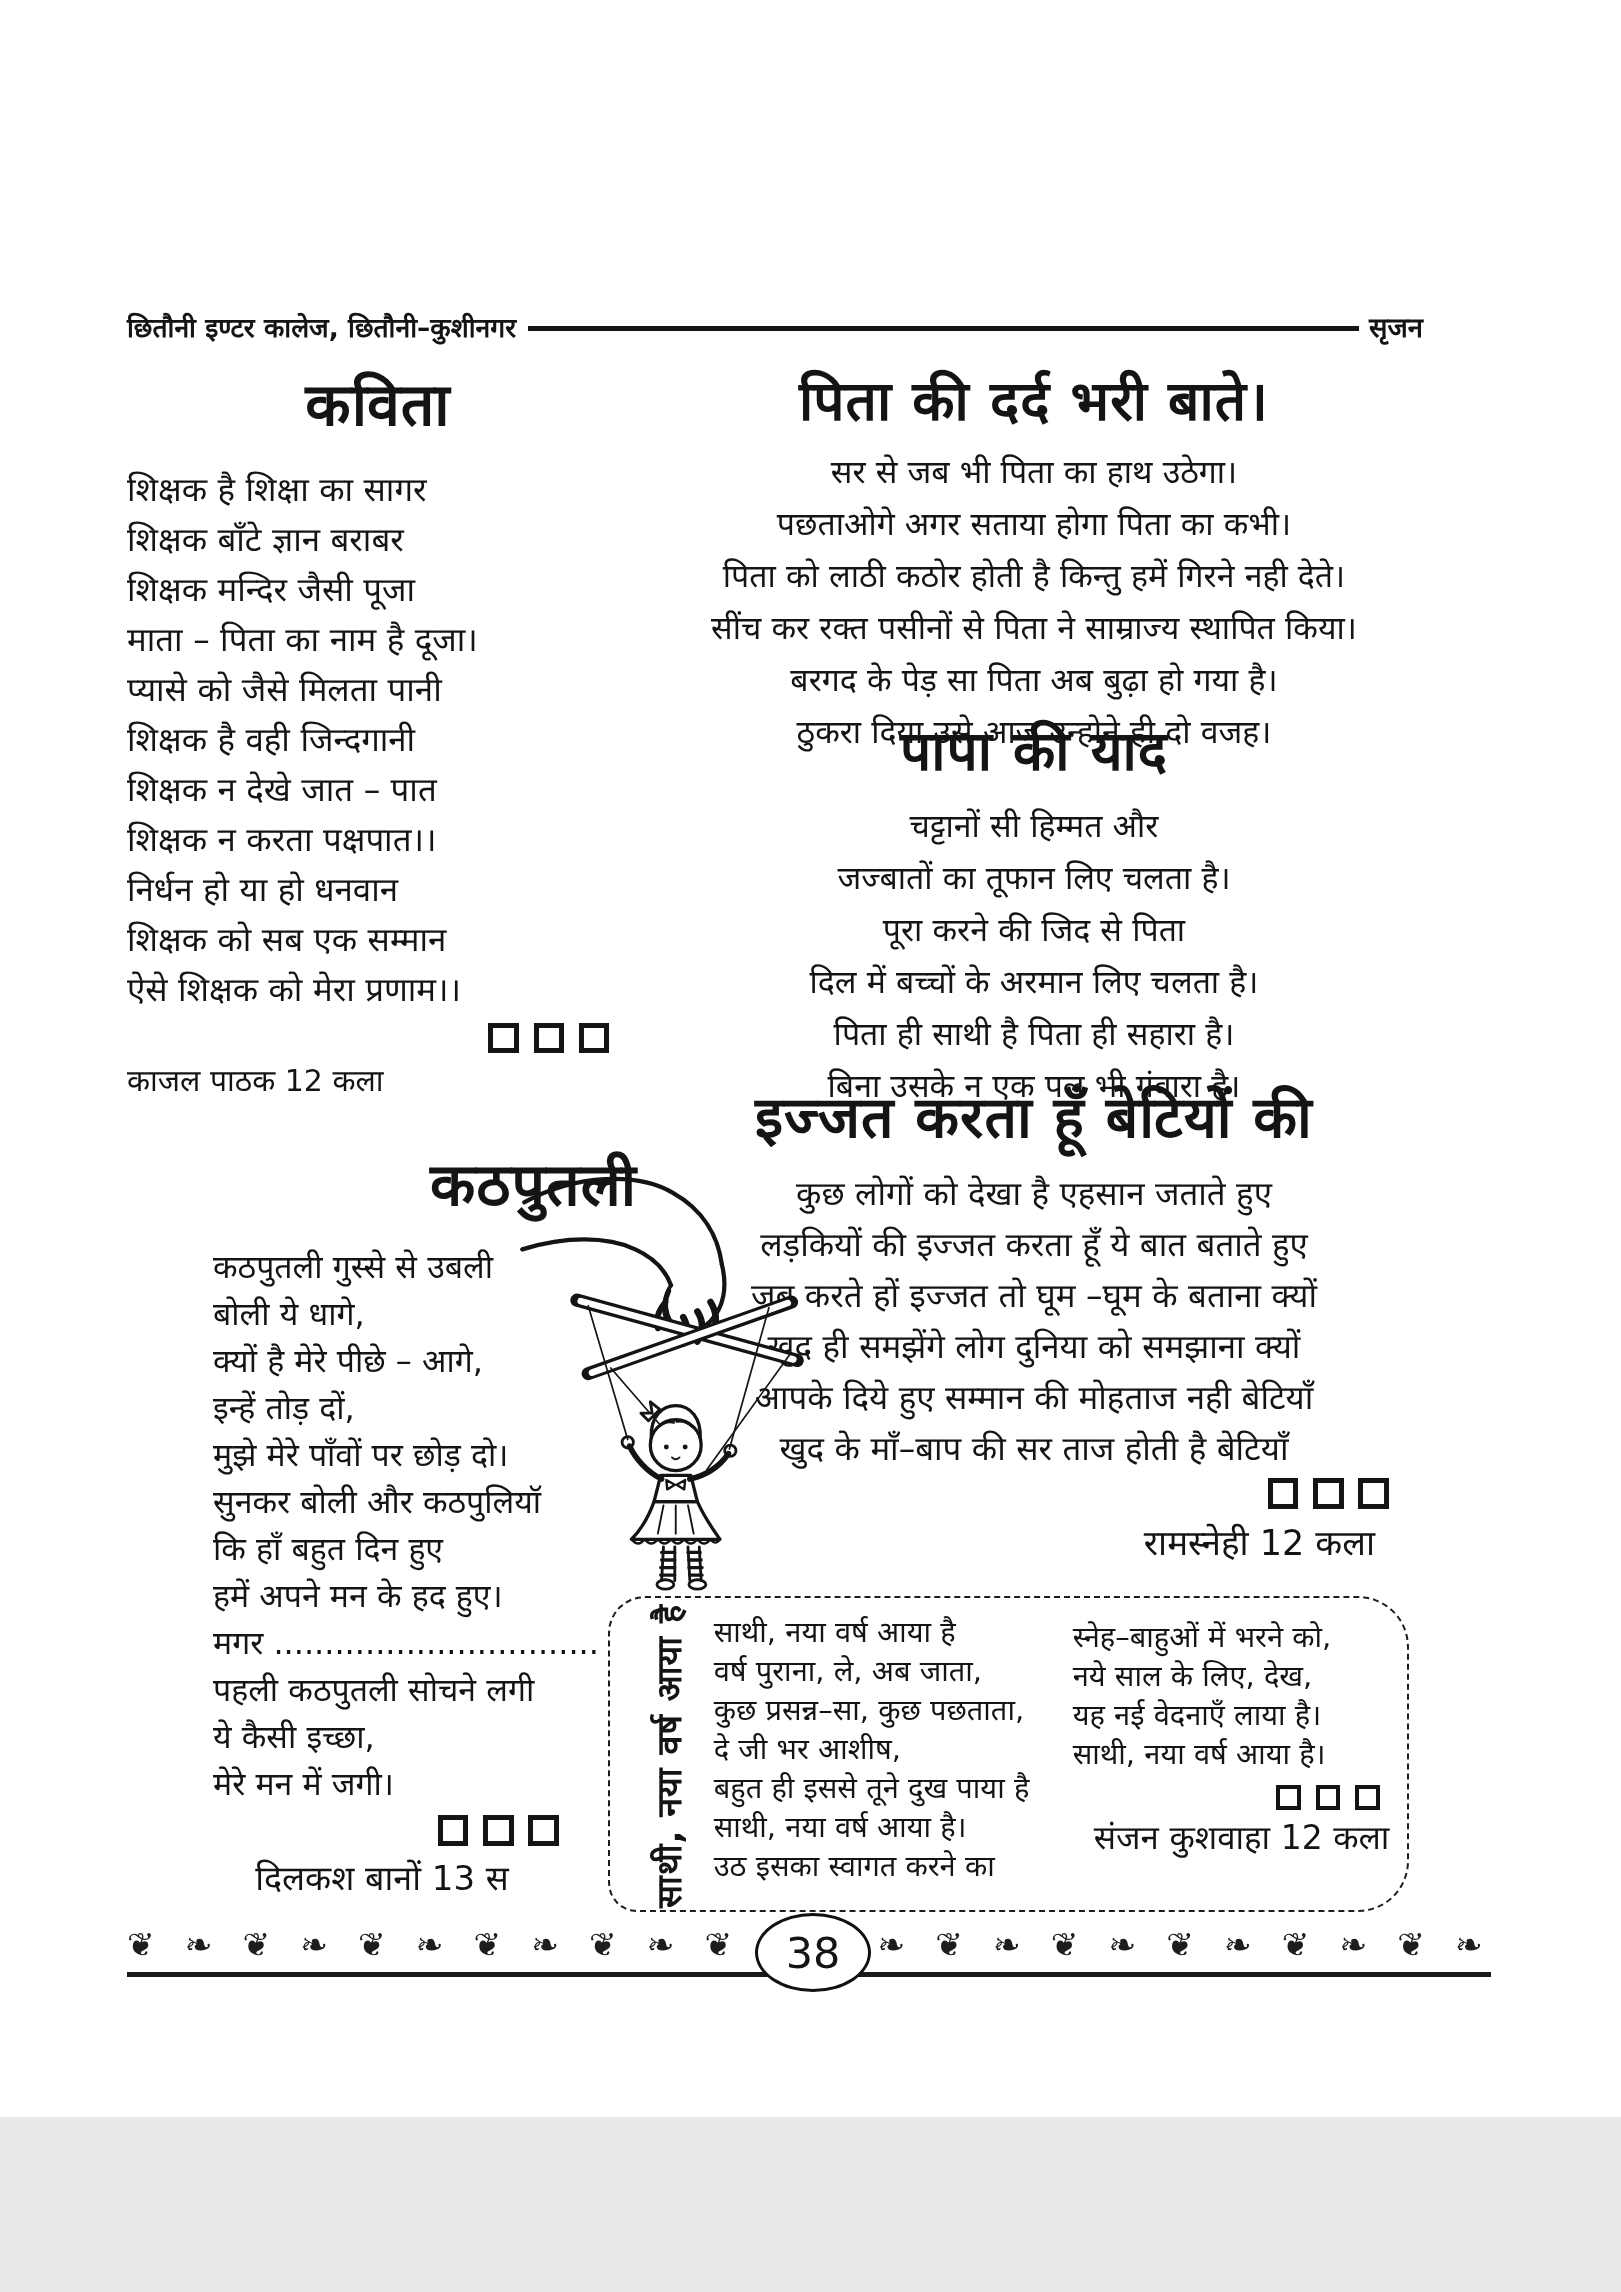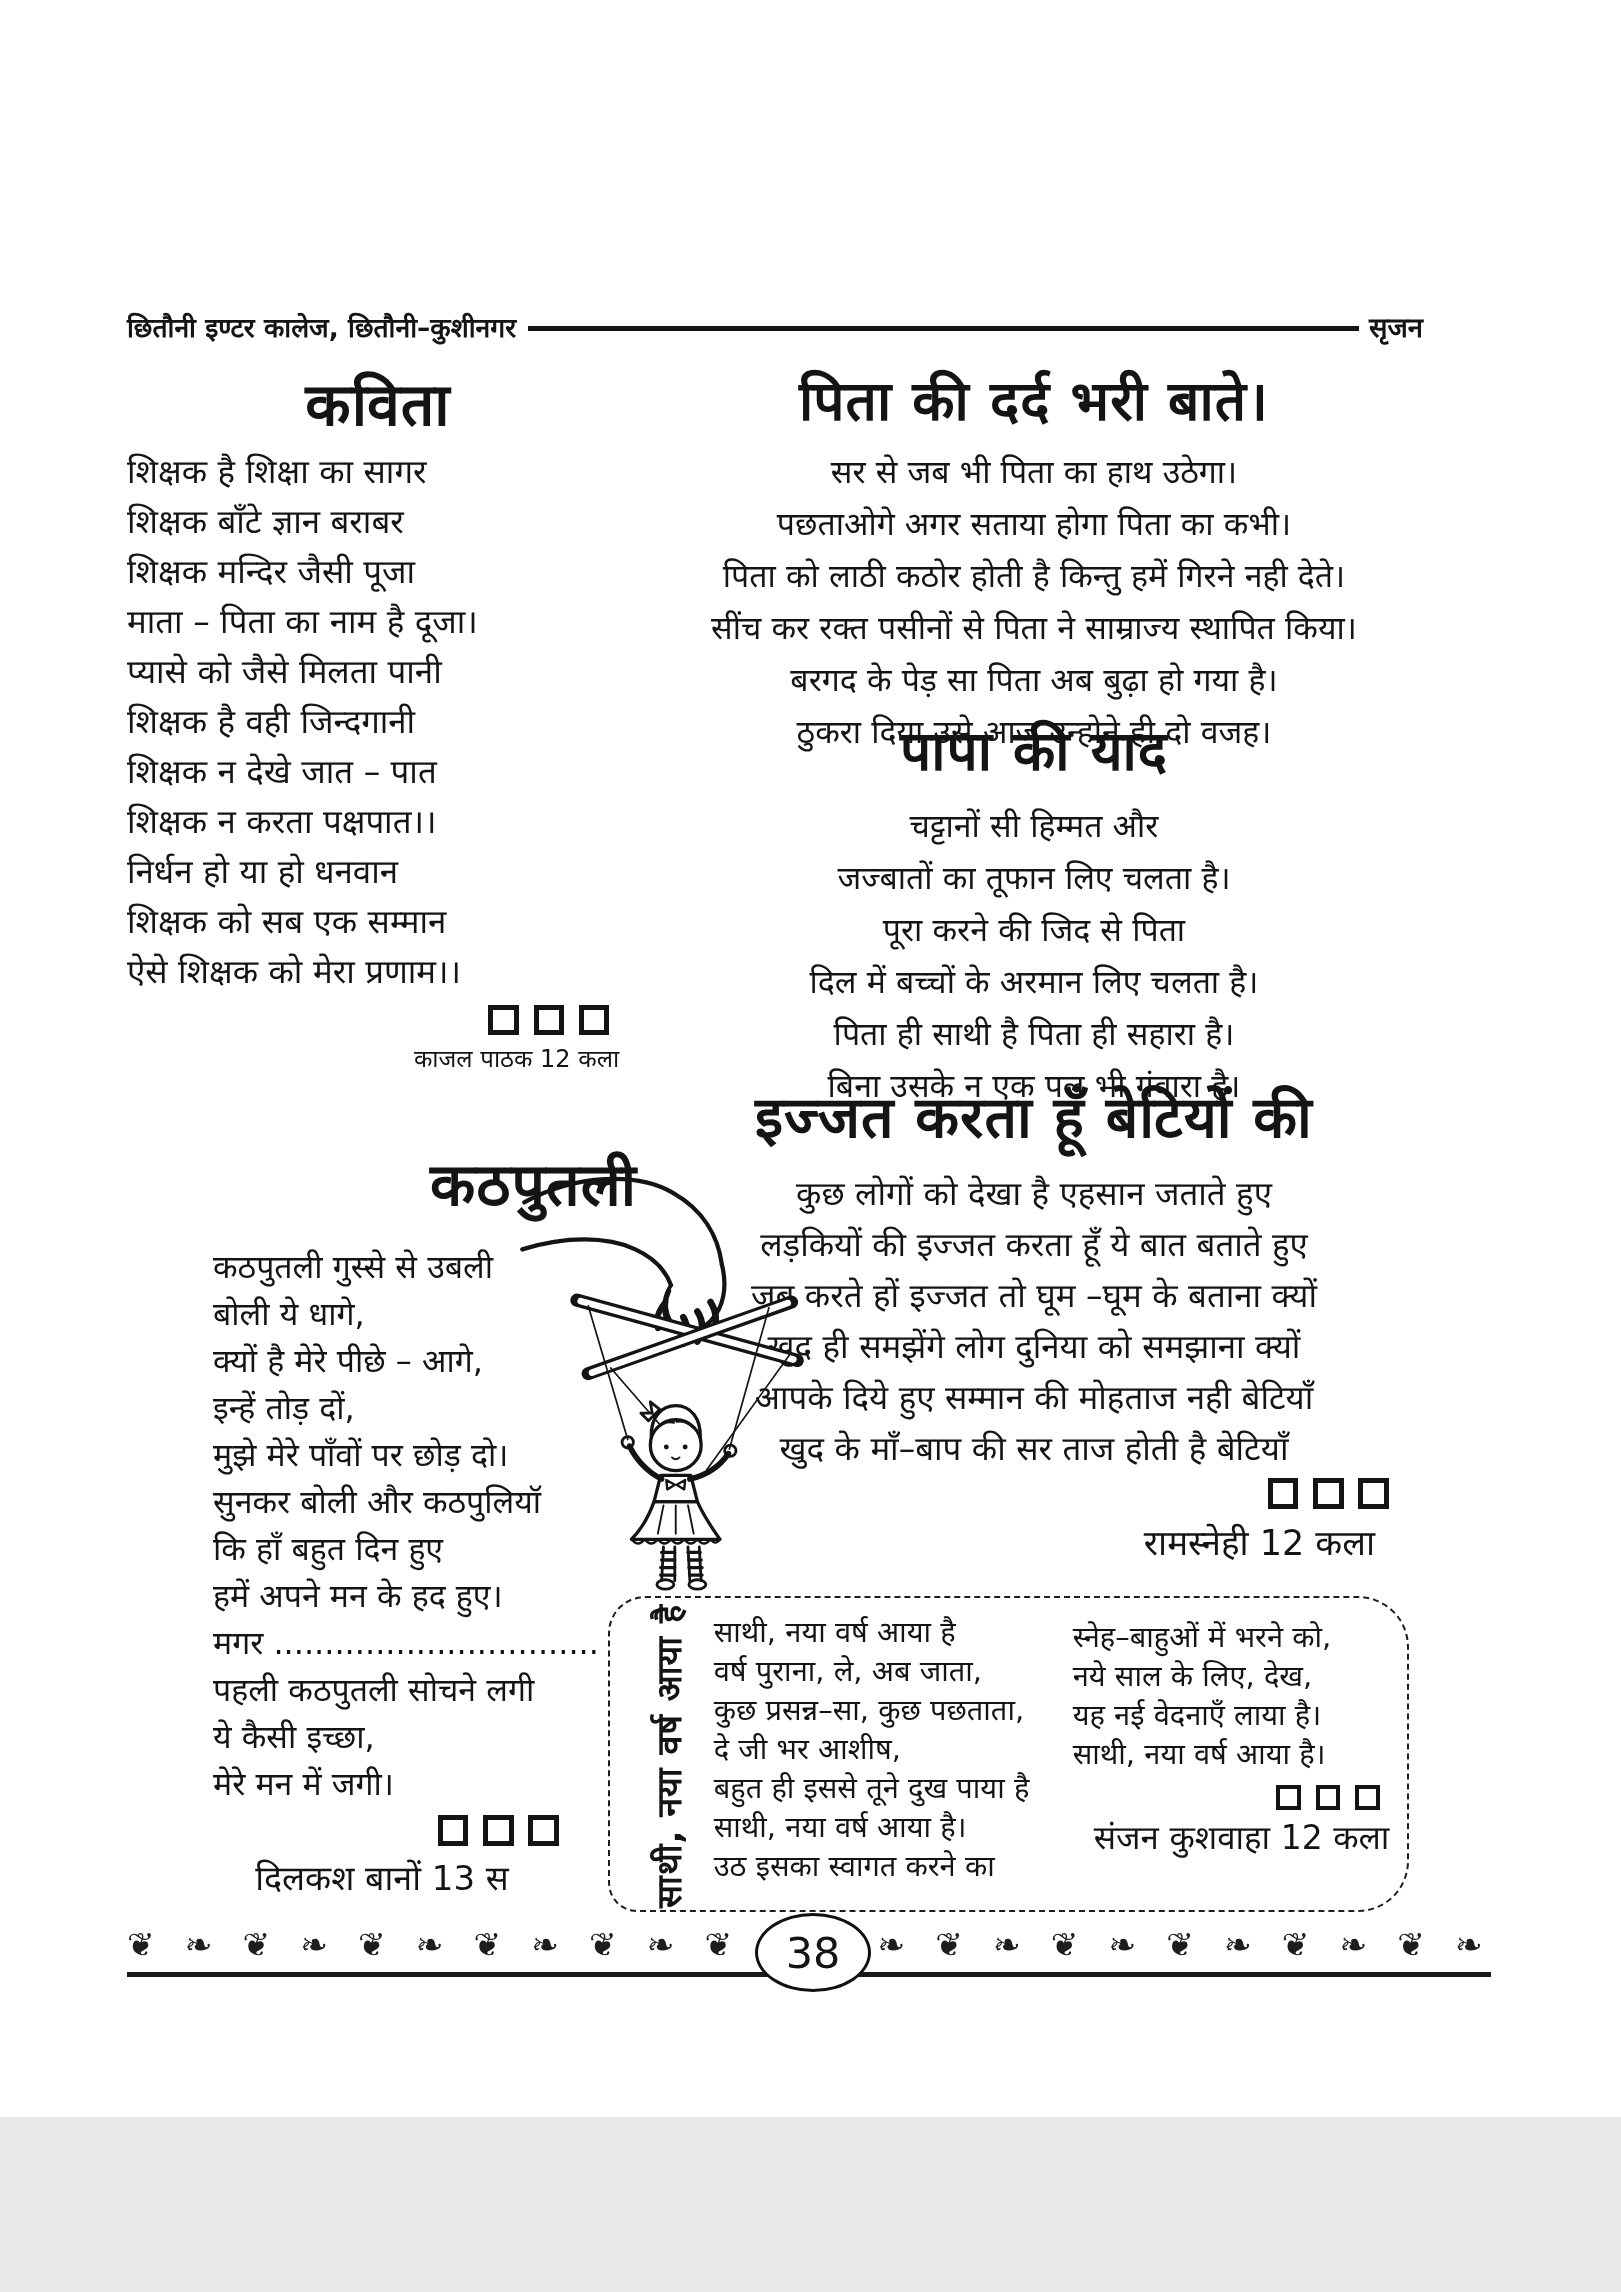--- a/index.html
+++ b/index.html
@@ -14,24 +14,24 @@
   .header .h-rule{flex:1;height:4.9px;background:#151515;margin:3.9px 9.8px 0 11.8px;}
   .header .h-right{font-size:27.4px;font-weight:700;white-space:nowrap;}
   
   .poem-title{font-weight:900;letter-spacing:1px;}
   .lines .line{white-space:nowrap;}
   .sqrow{display:flex;gap:14.7px;justify-content:flex-end;}
   .sq{width:20.6px;height:20.6px;border:5.9px solid #141414;display:inline-block;background:#fff;}
   .author{font-weight:400;}
   
   .lp1{position:absolute;left:127px;top:370px;width:502px;}
-  .lp1 .poem-title{font-size:59px;line-height:69px;text-align:center;margin-bottom:8px;}
+  .lp1 .poem-title{font-size:59px;line-height:69px;text-align:center;margin-bottom:26px;}
   .lp1 .lines{font-size:33px;line-height:50px;text-align:left;}
   .lp1 .sqrow{margin-top:7.8px;padding-right:19.6px;}
-  .lp1 .author{margin-top:5.9px;font-size:24px;text-align:right;padding-right:9.8px;}
+  .lp1 .author{margin-top:5.9px;font-size:30px;text-align:left;padding-right:9.8px;}
   .lp2{position:absolute;left:127px;top:1149px;width:510px;}
   .lp2 .poem-title{font-size:59px;line-height:71px;padding-left:137px;margin-bottom:23.5px;text-align:right;}
   .lp2 .lines{font-size:32px;line-height:47px;text-align:left;padding-left:86px;}
   .lp2 .sqrow{margin-top:7.8px;padding-right:78px;}
   .lp2 .author{margin-top:7.8px;font-size:34px;text-align:center;}
   
   .rcol{position:absolute;left:642px;width:784px;}
   .rp1{top:368px;}
   .rp2{top:718px;}
   .rp3{top:1083px;}

